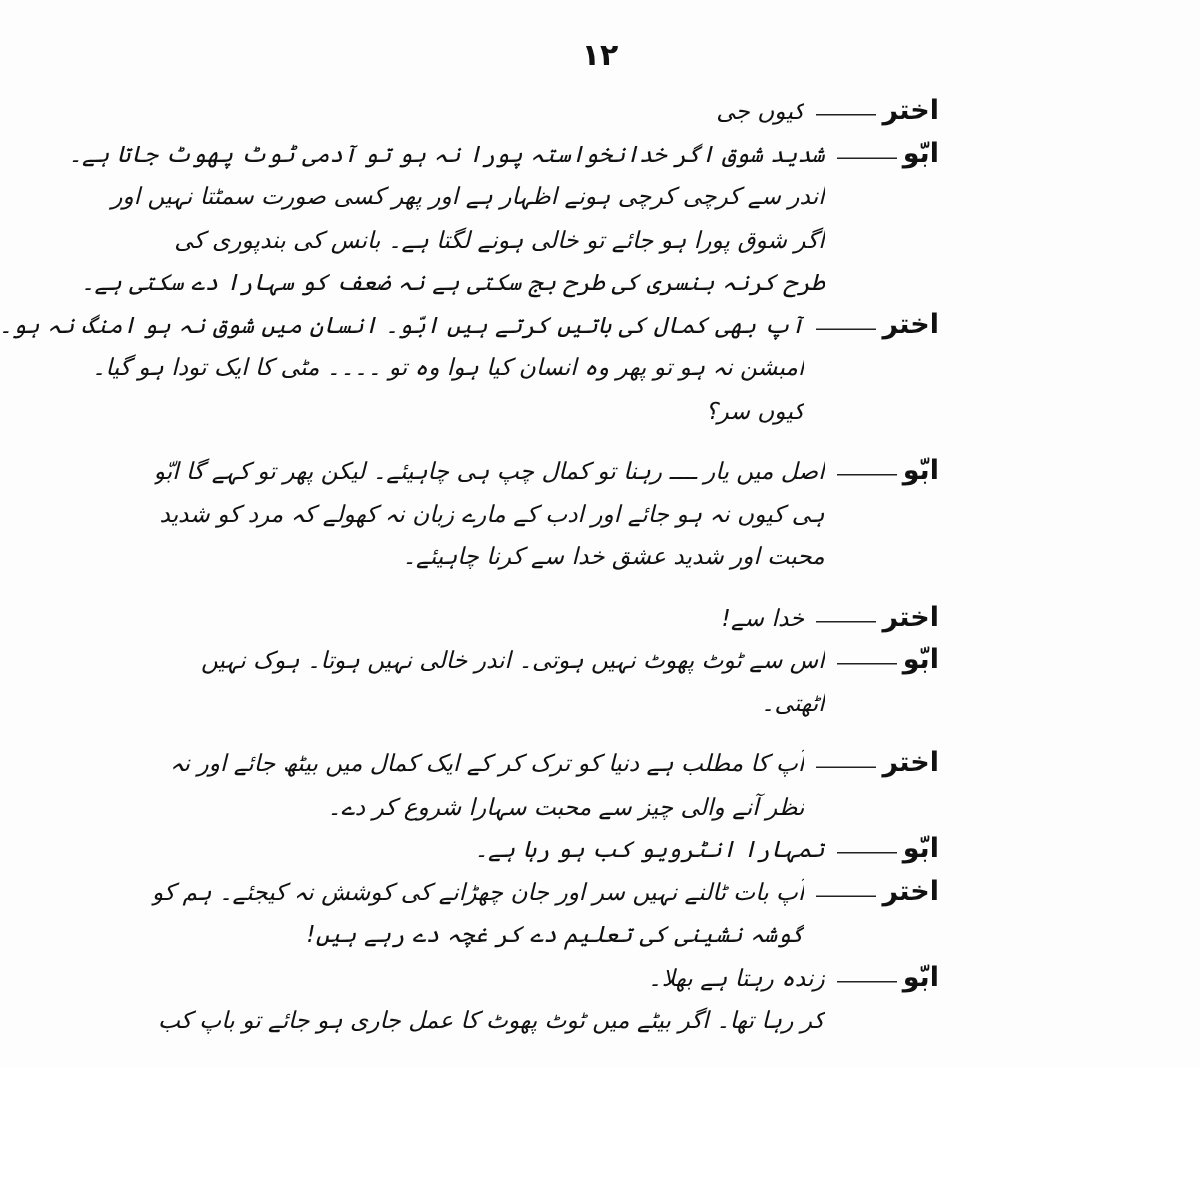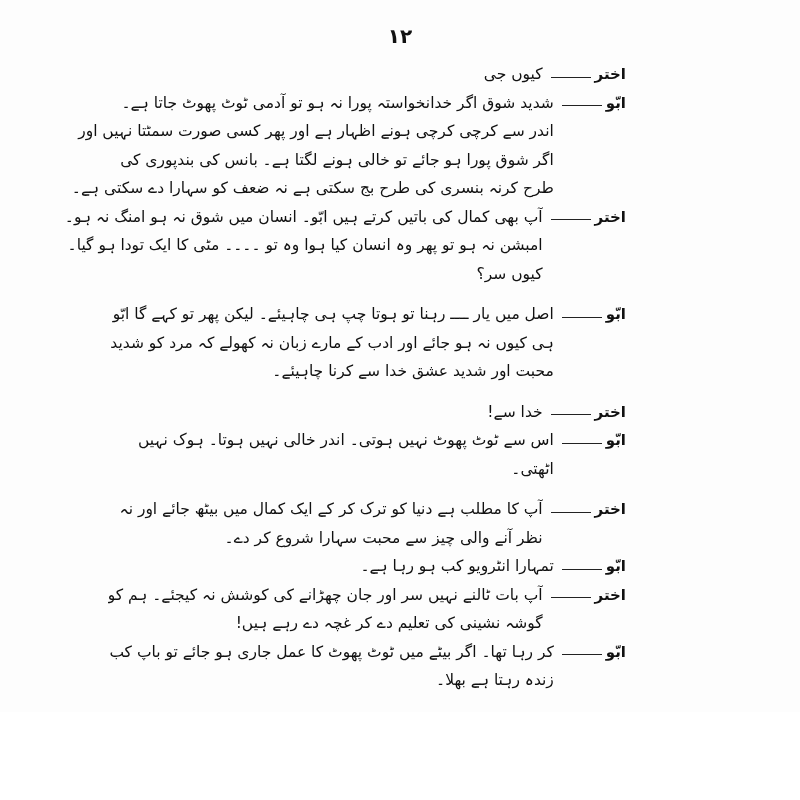--- a/index.html
+++ b/index.html
@@ -46,35 +46,36 @@
       flex-direction: row;
       align-items: flex-start;
     }
     .turn.gap-before {
       margin-top: 12px;
     }
     .speaker {
       flex: 0 0 auto;
       white-space: nowrap;
       font-weight: bold;
-      font-size: 15px;
+      font-size: 18px;
     }
     .dash {
       display: inline-block;
       width: 40px;
       height: 1px;
       border-bottom: 1.5px solid #222;
       margin: 0 4px 0 8px;
       vertical-align: middle;
       position: relative;
       top: 2px;
     }
     .lines {
       flex: 1 1 auto;
       text-align: justify;
+      font-style: italic;
     }
     .line {
       display: block;
       white-space: nowrap;
       overflow: hidden;
     }
   </style>
 </head>
 <body>
 
@@ -106,21 +107,21 @@
       <div class="lines">
         <span class="line">آپ بھی کمال کی باتیں کرتے ہیں ابّو۔ انسان میں شوق نہ ہو امنگ نہ ہو۔</span>
         <span class="line">امبشن نہ ہو تو پھر وہ انسان کیا ہوا وہ تو ۔۔۔۔ مٹی کا ایک تودا ہو گیا۔</span>
         <span class="line">کیوں سر؟</span>
       </div>
     </div>
 
     <div class="turn gap-before">
       <span class="speaker"><span>ابّو</span><span class="dash"></span></span>
       <div class="lines">
-        <span class="line">اصل میں یار ــــ رہنا تو ہوتا چپ ہی چاہیئے۔ لیکن پھر تو کہے گا ابّو</span>
+        <span class="line">اصل میں یار ــــ رہنا تو کمال چپ ہی چاہیئے۔ لیکن پھر تو کہے گا ابّو</span>
         <span class="line">ہی کیوں نہ ہو جائے اور ادب کے مارے زبان نہ کھولے کہ مرد کو شدید</span>
         <span class="line">محبت اور شدید عشق خدا سے کرنا چاہیئے۔</span>
       </div>
     </div>
 
     <div class="turn gap-before">
       <span class="speaker"><span>اختر</span><span class="dash"></span></span>
       <div class="lines">
         <span class="line">خدا سے!</span>
       </div>
@@ -153,19 +154,19 @@
       <span class="speaker"><span>اختر</span><span class="dash"></span></span>
       <div class="lines">
         <span class="line">آپ بات ٹالنے نہیں سر اور جان چھڑانے کی کوشش نہ کیجئے۔ ہم کو</span>
         <span class="line">گوشہ نشینی کی تعلیم دے کر غچہ دے رہے ہیں!</span>
       </div>
     </div>
 
     <div class="turn">
       <span class="speaker"><span>ابّو</span><span class="dash"></span></span>
       <div class="lines">
+        <span class="line">زندہ رہتا ہے بھلا۔</span>
         <span class="line">کر رہا تھا۔ اگر بیٹے میں ٹوٹ پھوٹ کا عمل جاری ہو جائے تو باپ کب</span>
-        <span class="line">زندہ رہتا ہے بھلا۔</span>
       </div>
     </div>
 
   </div>
 </div>
 
 </body></html>

